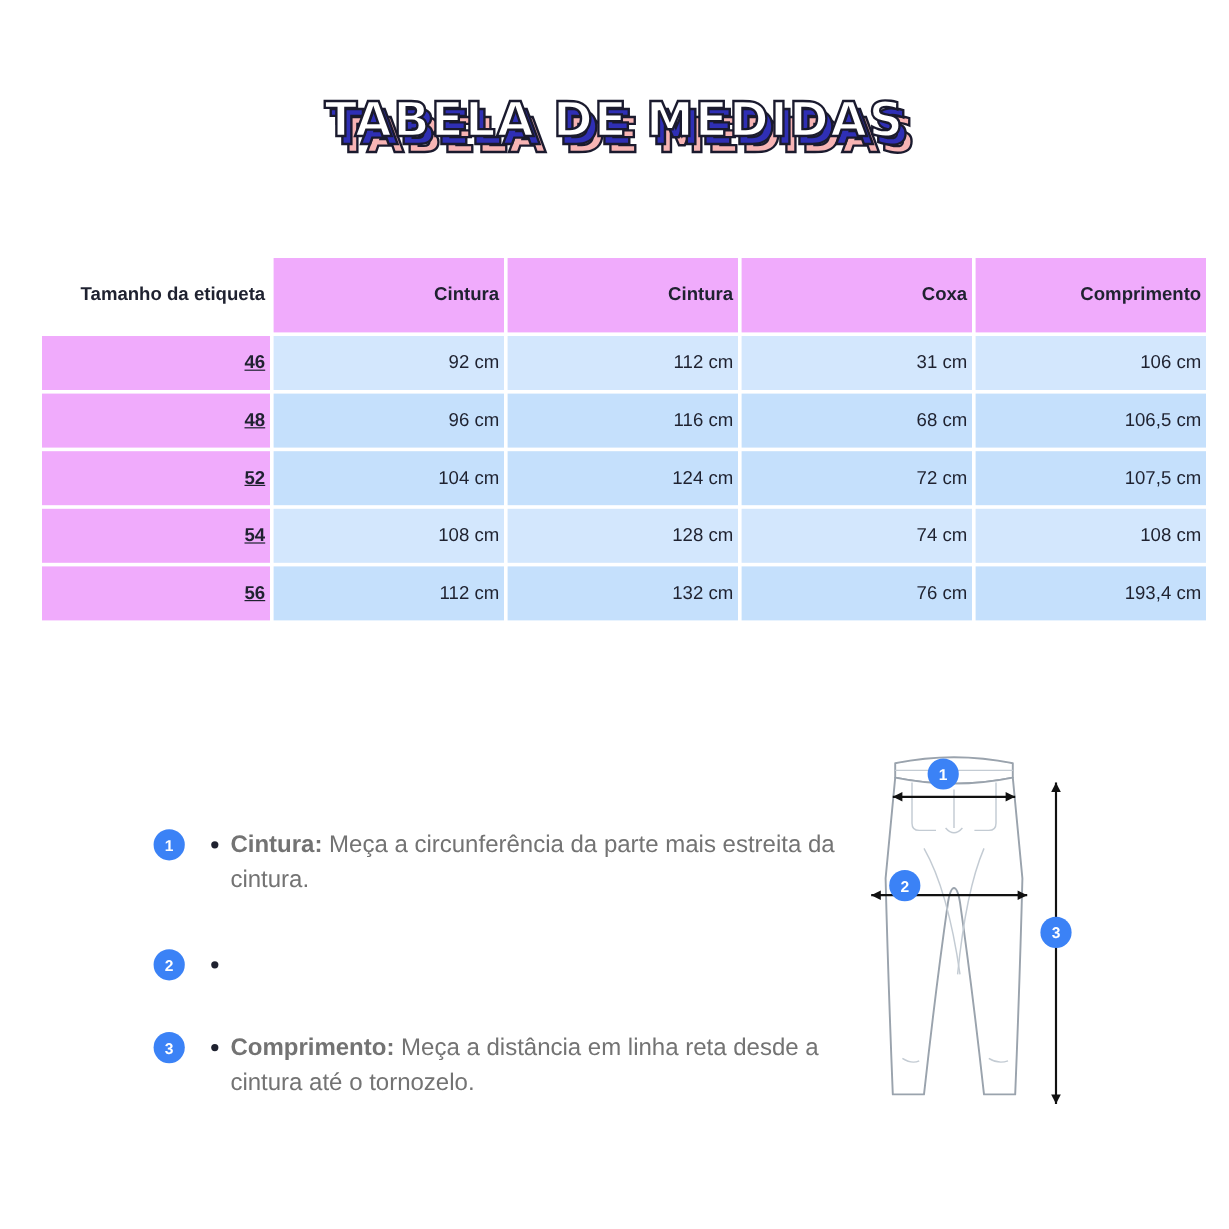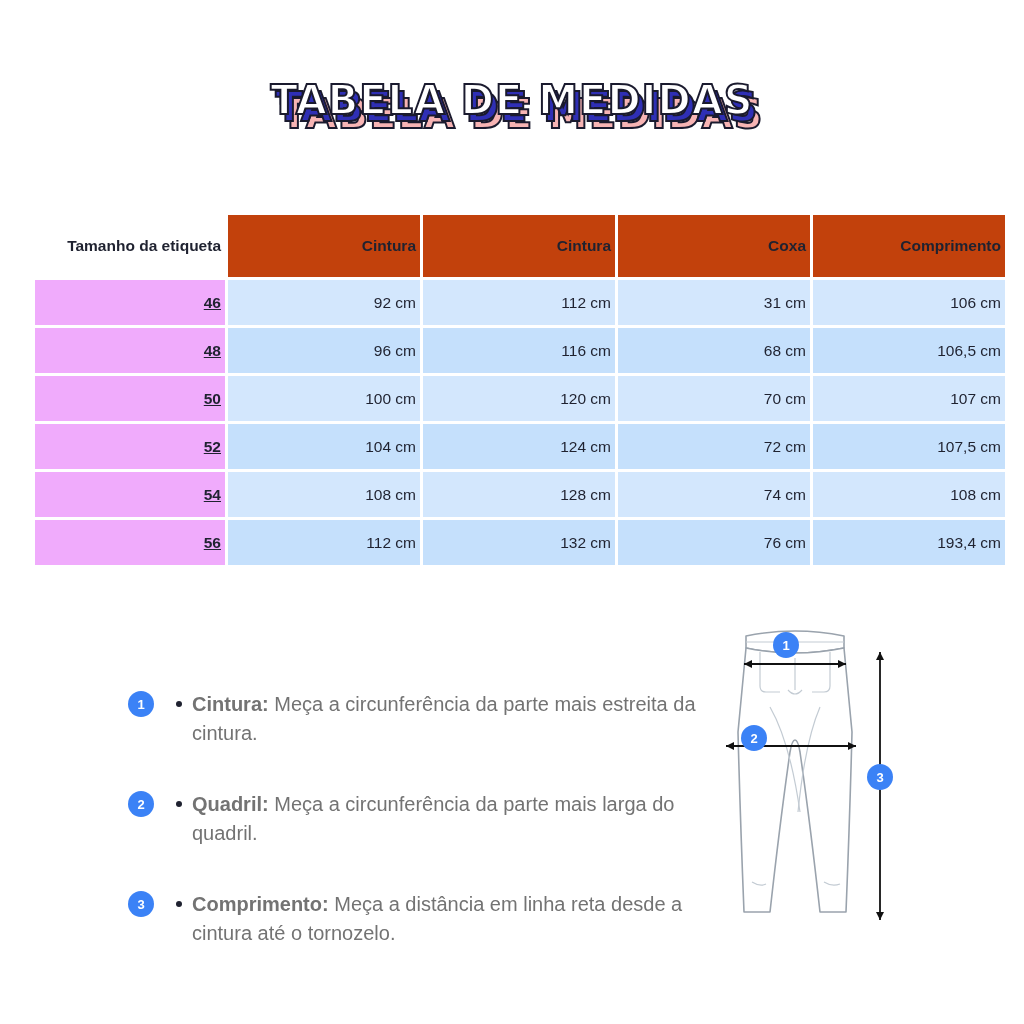--- a/index.html
+++ b/index.html
@@ -77,21 +77,21 @@
   table.size-table th,
   table.size-table td {
     height: 45px;
     text-align: right;
     vertical-align: middle;
     font-size: 15.5px;
     color: #1f2230;
     padding: 0 4px;
   }
   table.size-table thead th {
-    background: #c2410c;
+    background: #f0abfc;
     font-weight: 700;
     height: 62px;
     font-size: 15.5px;
     line-height: 1.3;
   }
   table.size-table thead th:first-child {
     background: #ffffff;
     font-weight: 700;
   }
   td.label-cell {
@@ -217,27 +217,20 @@
         <td class="data-cell">31 cm</td>
         <td class="data-cell">106 cm</td>
       </tr>
       <tr class="alt">
         <td class="label-cell">48</td>
         <td class="data-cell">96 cm</td>
         <td class="data-cell">116 cm</td>
         <td class="data-cell">68 cm</td>
         <td class="data-cell">106,5 cm</td>
       </tr>
-      <tr class="">
-        <td class="label-cell">50</td>
-        <td class="data-cell">100 cm</td>
-        <td class="data-cell">120 cm</td>
-        <td class="data-cell">70 cm</td>
-        <td class="data-cell">107 cm</td>
-      </tr>
       <tr class="alt">
         <td class="label-cell">52</td>
         <td class="data-cell">104 cm</td>
         <td class="data-cell">124 cm</td>
         <td class="data-cell">72 cm</td>
         <td class="data-cell">107,5 cm</td>
       </tr>
       <tr class="">
         <td class="label-cell">54</td>
         <td class="data-cell">108 cm</td>
@@ -262,23 +255,20 @@
     <div class="badge">1</div>
     <div class="bullet"></div>
     <div class="legend-text">
       <b>Cintura:</b><span> Meça a circunferência da parte mais estreita da cintura.</span>
     </div>
   </div>
 
   <div class="legend-row">
     <div class="badge">2</div>
     <div class="bullet"></div>
-    <div class="legend-text">
-      <b>Quadril:</b><span> Meça a circunferência da parte mais larga do quadril.</span>
-    </div>
   </div>
 
   <div class="legend-row">
     <div class="badge">3</div>
     <div class="bullet"></div>
     <div class="legend-text">
       <b>Comprimento:</b><span> Meça a distância em linha reta desde a cintura até o tornozelo.</span>
     </div>
   </div>
 

